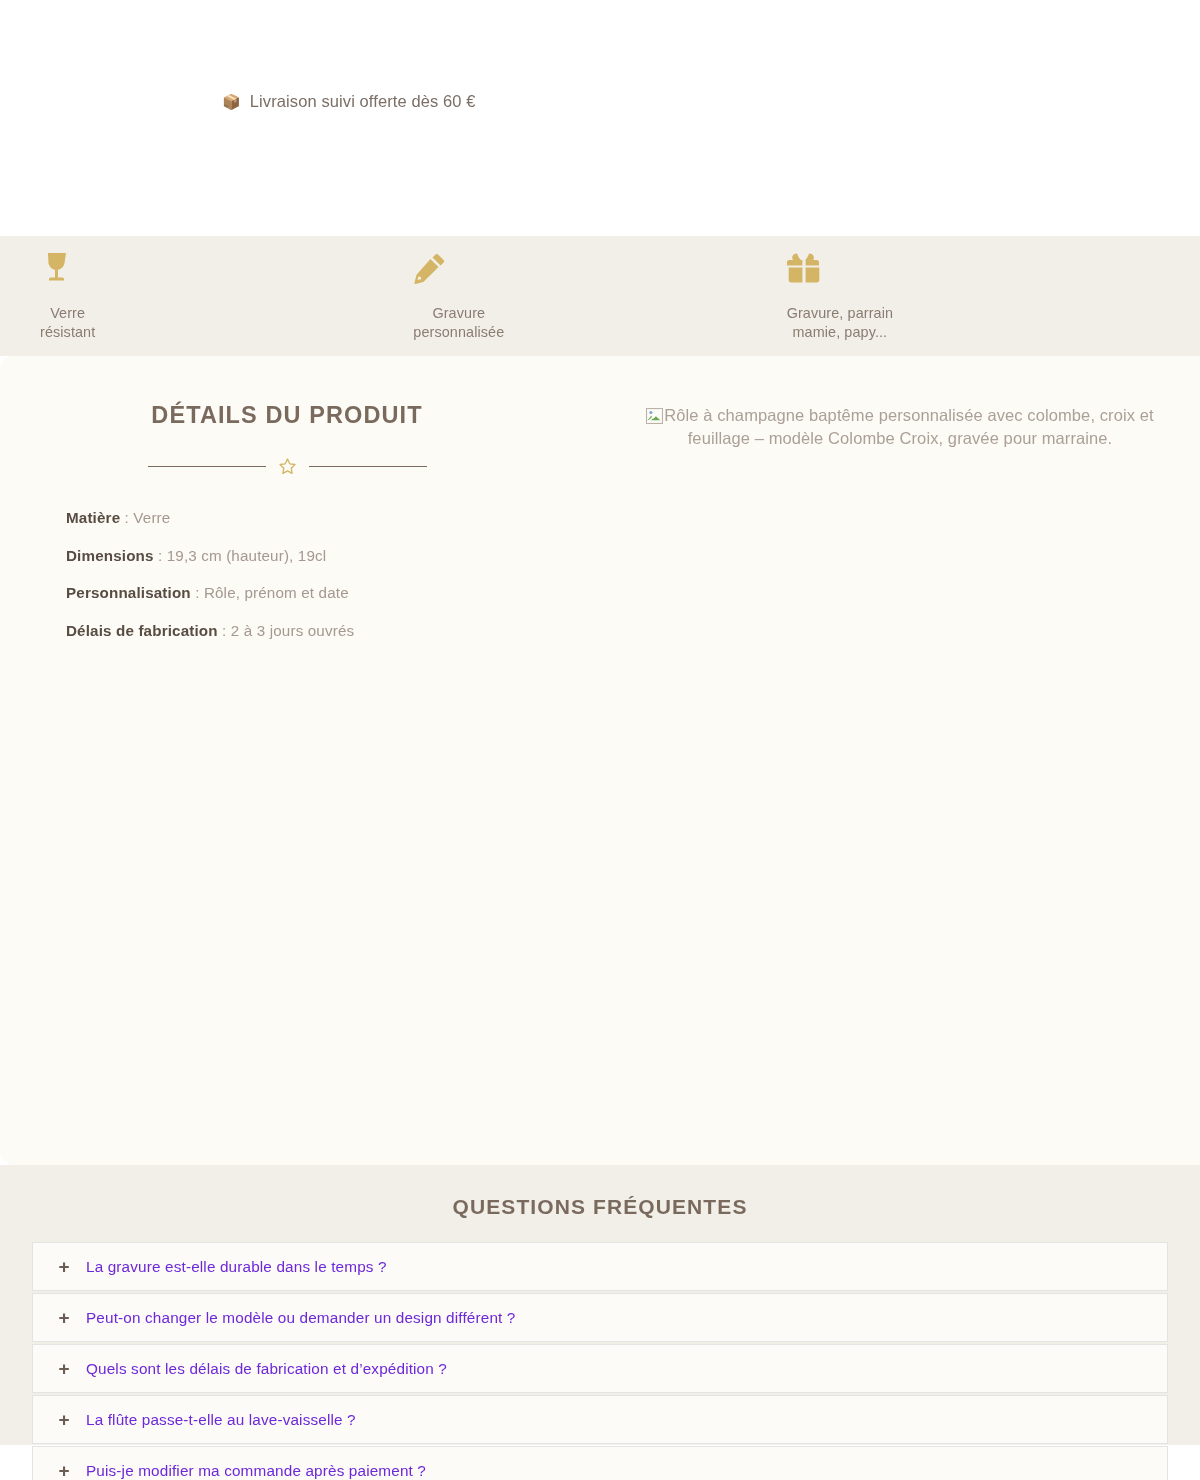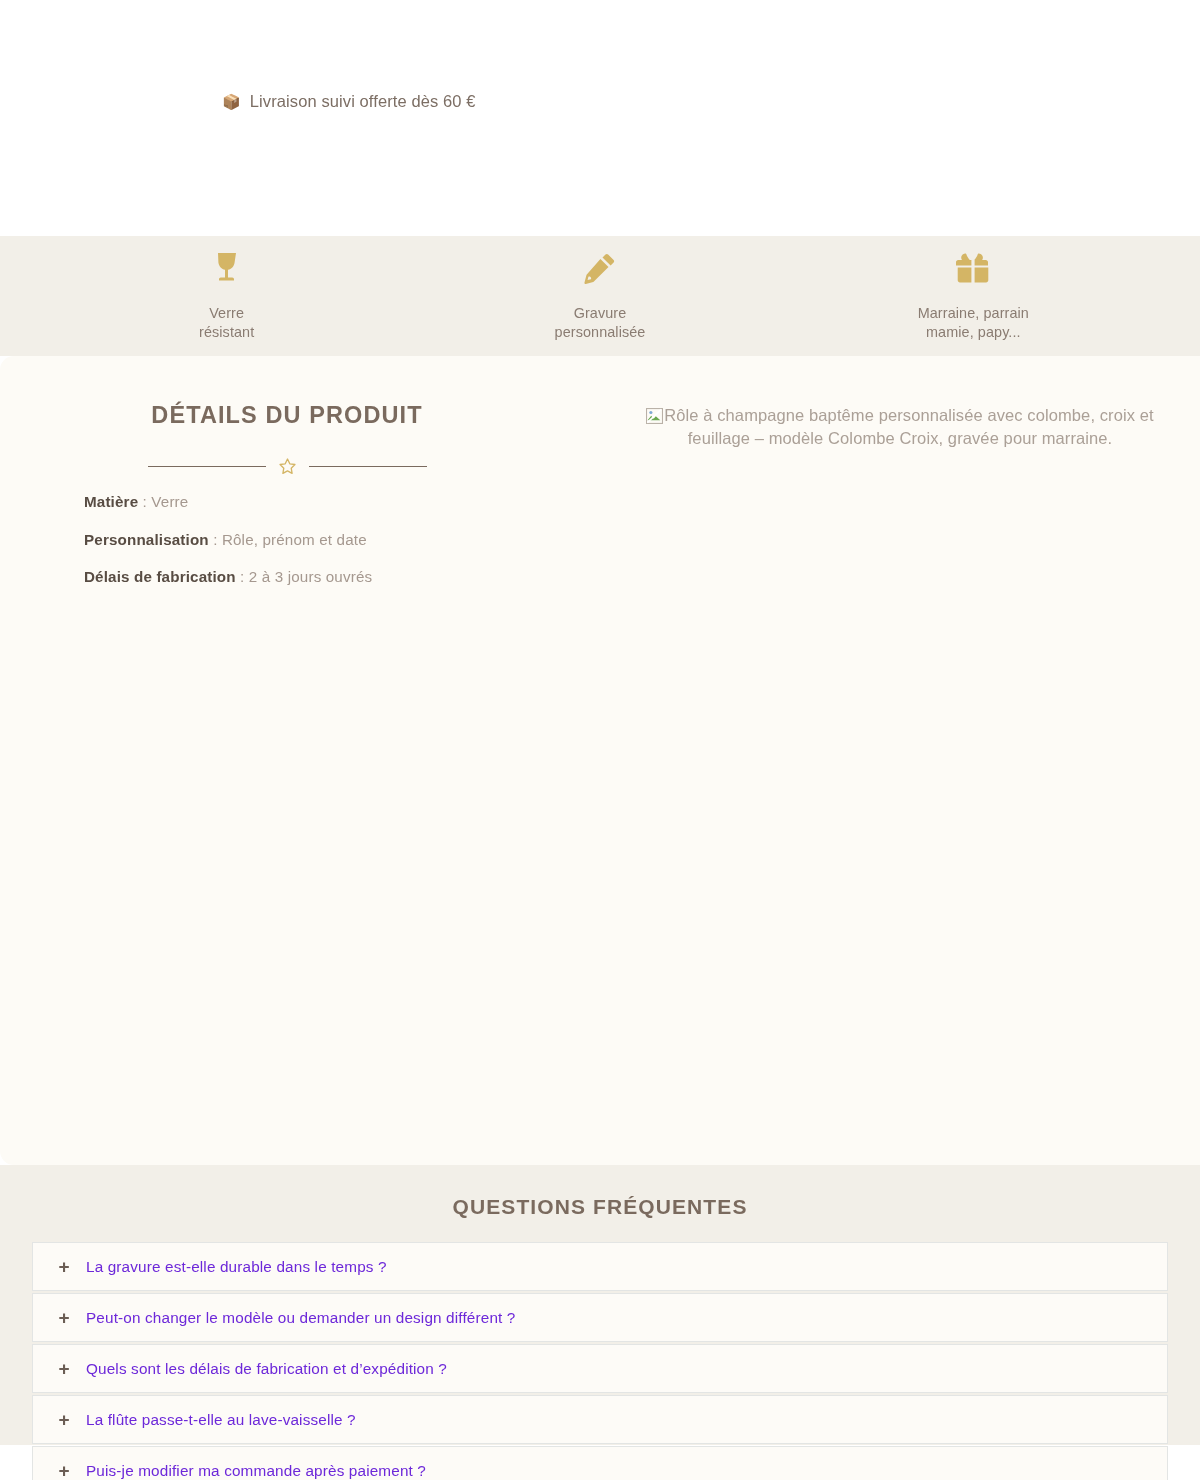--- a/index.html
+++ b/index.html
@@ -45,21 +45,21 @@
     background: #F2EFE8;
     height: 120px;
     display: flex;
     align-items: center;
     padding: 0 40px;
   }
   .feature {
     flex: 1 1 0;
     display: flex;
     flex-direction: column;
-    align-items: center;
+    align-items: flex-start;
     justify-content: center;
     gap: 19px;
   }
   .feature-icon {
     width: 34px;
     height: 34px;
     display: flex;
     align-items: center;
     justify-content: center;
   }
@@ -108,22 +108,22 @@
     padding-left: 14px;
   }
   .star-divider .rule {
     width: 118px;
     height: 1px;
     background: #7A6A5E;
   }
   .star-divider .star { width: 19px; height: 19px; display: block; }
 
   .spec-list {
-    margin-top: 16px;
-    padding-left: 84px;
+    margin-top: 32px;
+    padding-left: 66px;
   }
   .spec-row {
     font-size: 15.2px;
     line-height: 1.35;
     margin-bottom: 17px;
     color: #A5988F;
     letter-spacing: .15px;
   }
   .spec-row:last-child { margin-bottom: 0; }
   .spec-label {
@@ -223,21 +223,21 @@
 personnalisée</span>
   </div>
 
   <div class="feature">
     <span class="feature-icon">
       <svg width="34" height="30" viewBox="0 0 34 30" fill="#D4B565">
         <path d="M9.4.6C7 .6 5.2 2.5 5.2 4.7c0 .9.3 1.7.8 2.4H2.2C1 7.1 0 8.1 0 9.3v3.2h15.4V7.1h-1.6c-1.4-1.9-2.9-4.2-3.2-5.1-.2-.8-.6-1.4-1.2-1.4zm8.9 6.5c1.4-1.9 2.9-4.2 3.2-5.1.2-.8.6-1.4 1.2-1.4 2.4 0 4.2 1.9 4.2 4.1 0 .9-.3 1.7-.8 2.4h3.7c1.2 0 2.2 1 2.2 2.2v3.2H18.6V7.1h-.3z"></path>
         <path d="M1.7 14.6h13.7v14.8H3.9c-1.2 0-2.2-1-2.2-2.2V14.6zm16.9 0h13.7v12.6c0 1.2-1 2.2-2.2 2.2H18.6V14.6z"></path>
       </svg>
     </span>
-    <span class="feature-label">Marraine, parrain
+    <span class="feature-label">Gravure, parrain
 mamie, papy...</span>
   </div>
 
 
 </div>
 
 <div class="details-section">
 
   <div class="details-left">
     <h2 class="details-title">DÉTAILS DU PRODUIT</h2>
@@ -246,20 +246,23 @@
       <span class="rule"></span>
       <svg class="star" viewBox="0 0 24 24" fill="none" stroke="#D4B565" stroke-width="1.7" stroke-linejoin="round">
         <path d="M12 2.6l2.9 6 6.5.9-4.7 4.6 1.1 6.5L12 17.5l-5.8 3.1 1.1-6.5L2.6 9.5l6.5-.9 2.9-6z"></path>
       </svg>
       <span class="rule"></span>
     </div>
 
     <div class="spec-list">
       <div class="spec-row">
         <span class="spec-label">Matière</span><span> : Verre</span>
+      </div>
+      <div class="spec-row">
+        <span class="spec-label">Dimensions</span><span> : 19,3 cm (hauteur), 19cl</span>
       </div>
       <div class="spec-row">
         <span class="spec-label">Personnalisation</span><span> : Rôle, prénom et date</span>
       </div>
       <div class="spec-row">
         <span class="spec-label">Délais de fabrication</span><span> : 2 à 3 jours ouvrés</span>
       </div>
     </div>
   </div>
 

